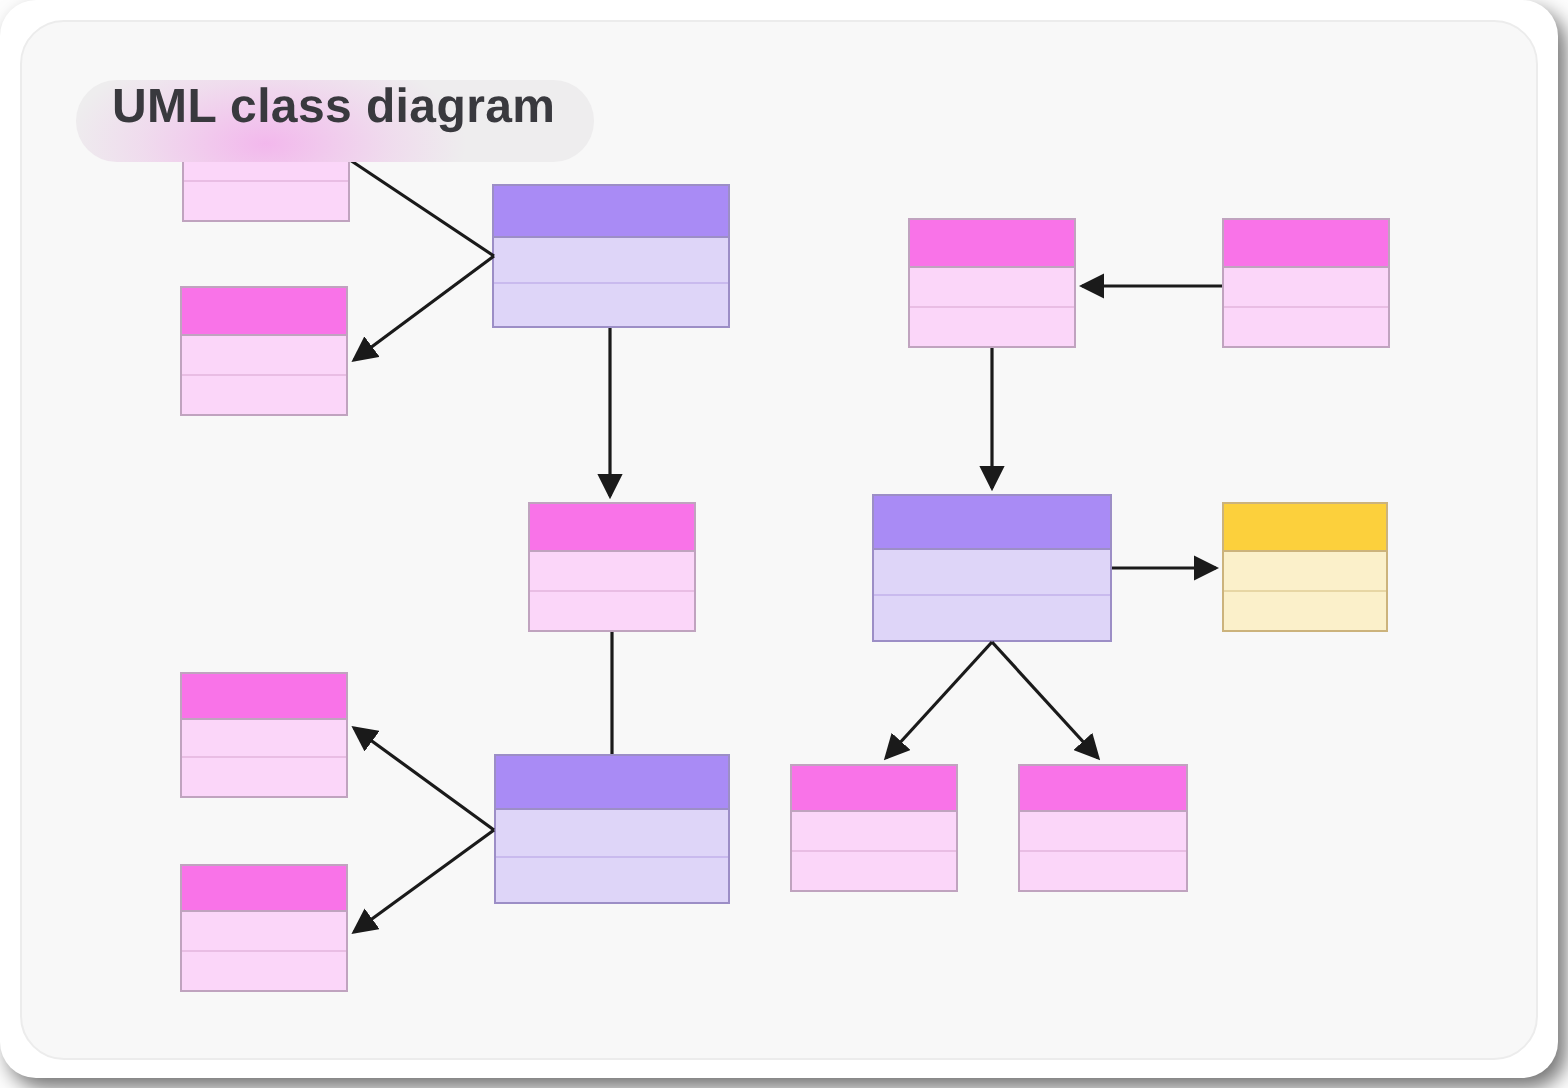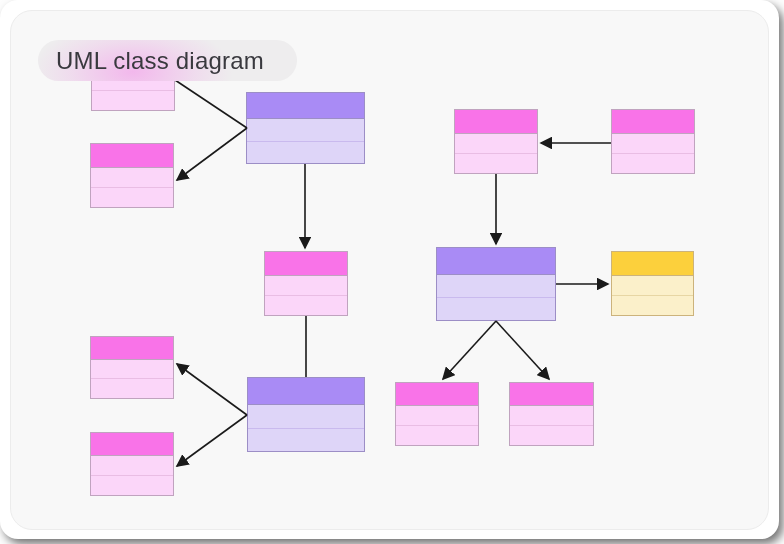--- a/index.html
+++ b/index.html
@@ -9,25 +9,25 @@
           border-radius:18px;box-shadow:4px 5px 10px rgba(0,0,0,0.55);}
   .panel{position:absolute;left:10px;top:10px;width:757px;height:518px;background:#f8f8f8;
          border:1px solid #ececec;border-radius:22px;}
   .node{position:absolute;display:flex;flex-direction:column;box-sizing:border-box;
         border:1px solid var(--bd);background:var(--body);}
   .node .hd{height:36%;background:var(--hd);border-bottom:1px solid var(--bd);}
   .node .row{flex:1;background:var(--body);}
   .node .row + .row{border-top:1px solid var(--dv);}
   .edges{position:absolute;left:0;top:0;width:784px;height:544px;pointer-events:none;}
   .title-pill{position:absolute;left:38px;top:40px;width:259px;height:41px;border-radius:21px;
-      display:flex;align-items:center;padding-left:18px;box-sizing:border-box;
+      display:flex;align-items:flex-start;padding-left:18px;box-sizing:border-box;
       background:
         radial-gradient(100px 50px at 95px 78%, rgba(246,140,235,0.55), rgba(246,140,235,0.18) 62%, rgba(246,140,235,0) 100%),
         linear-gradient(#eeedee,#eeedee);
-      font-size:24px;font-weight:400;color:#39393e;letter-spacing:0.2px;}
+      font-size:24px;font-weight:700;color:#39393e;letter-spacing:0.2px;}
 </style>
 </head>
 <body>
 
 <div class="stage">
   <div class="window">
     <div class="panel"></div>
   </div>
 
   <div id="nodes">

